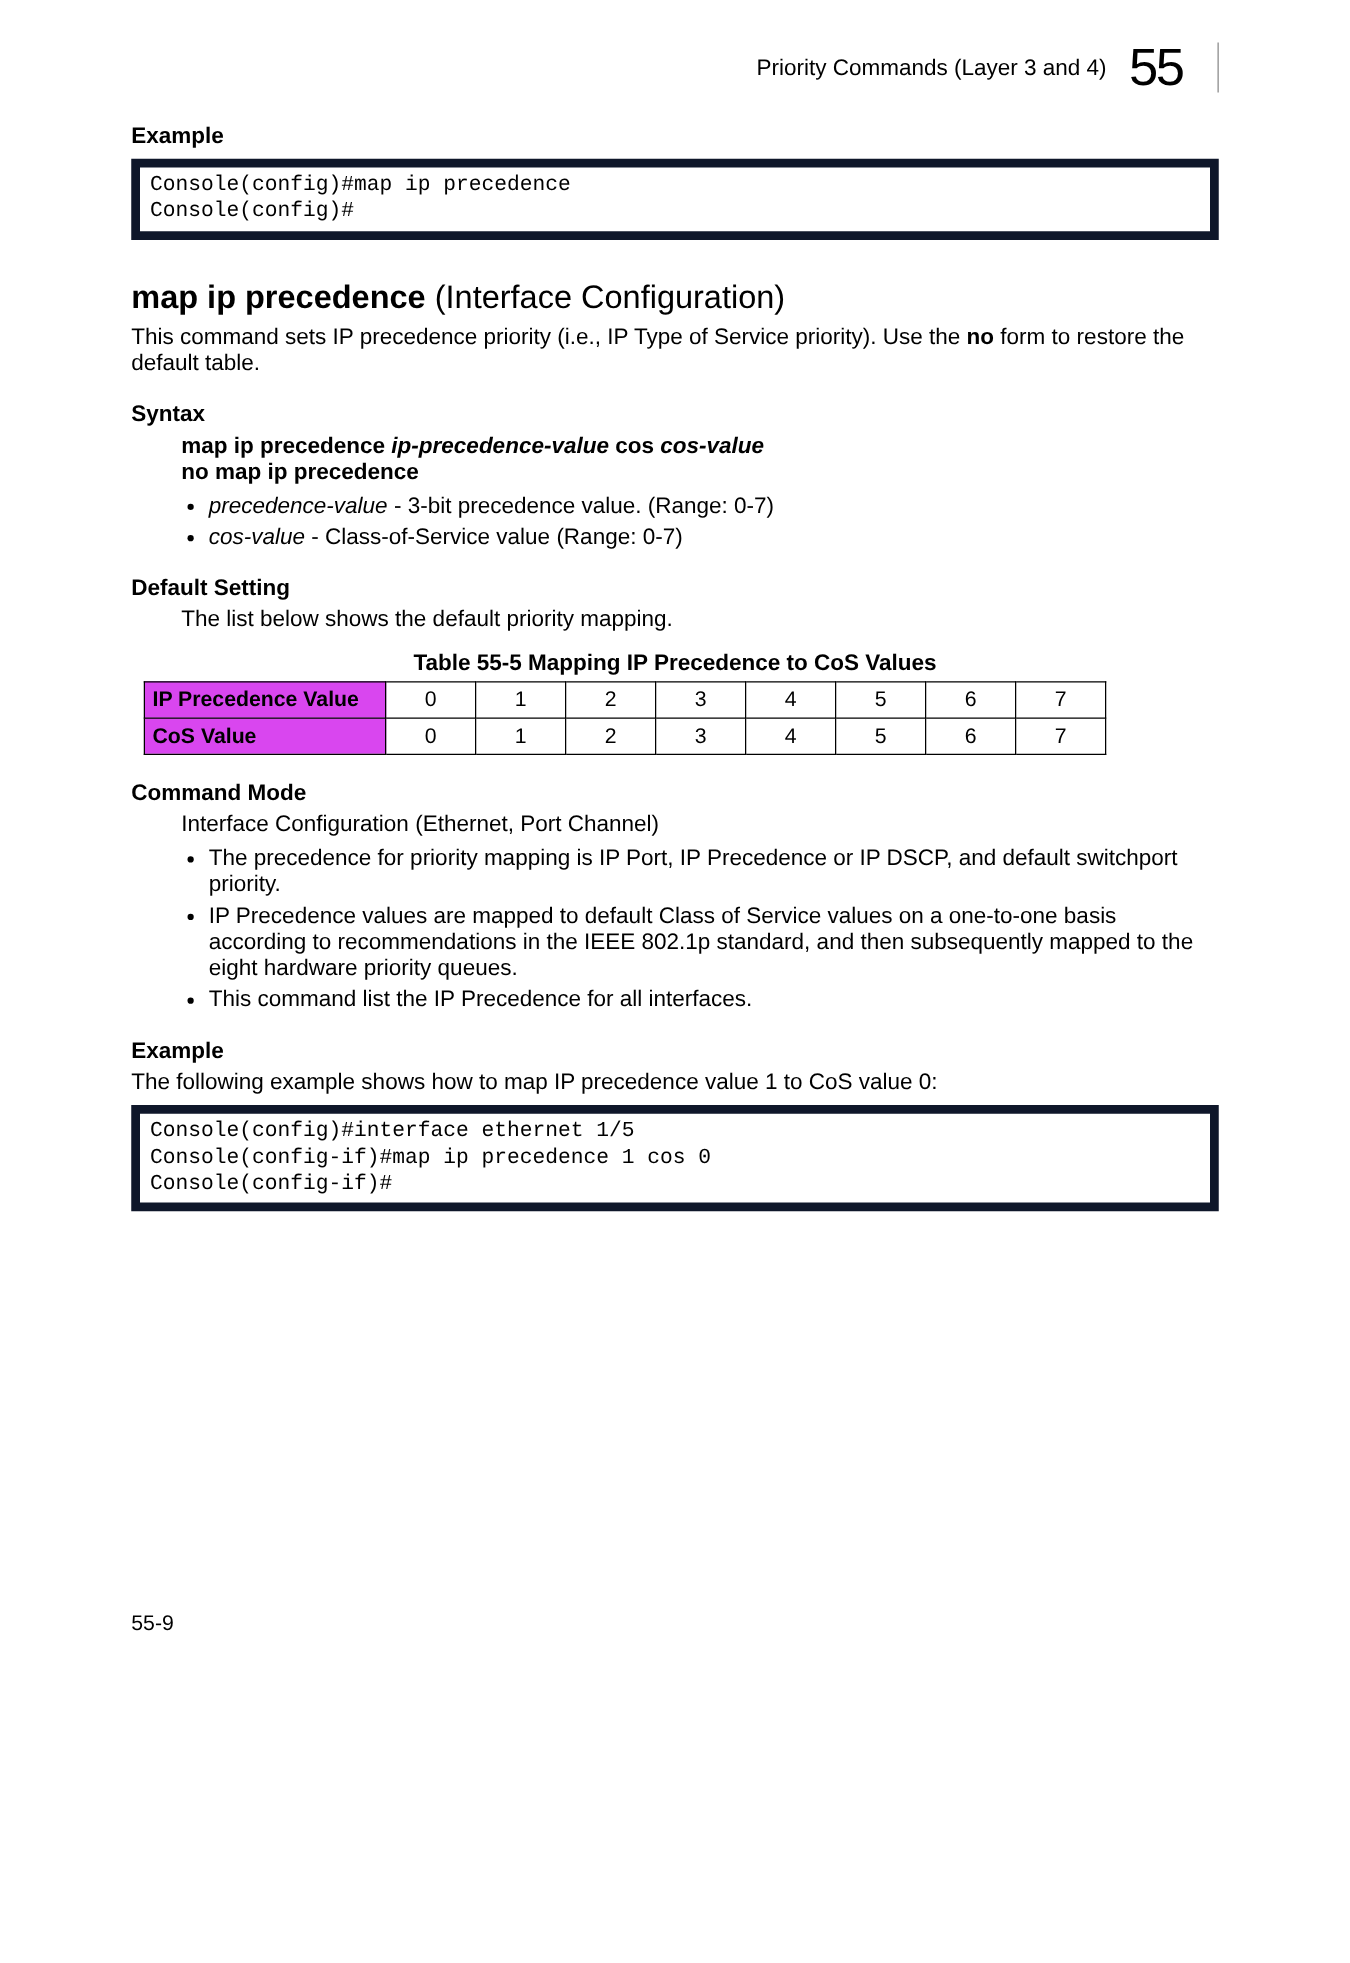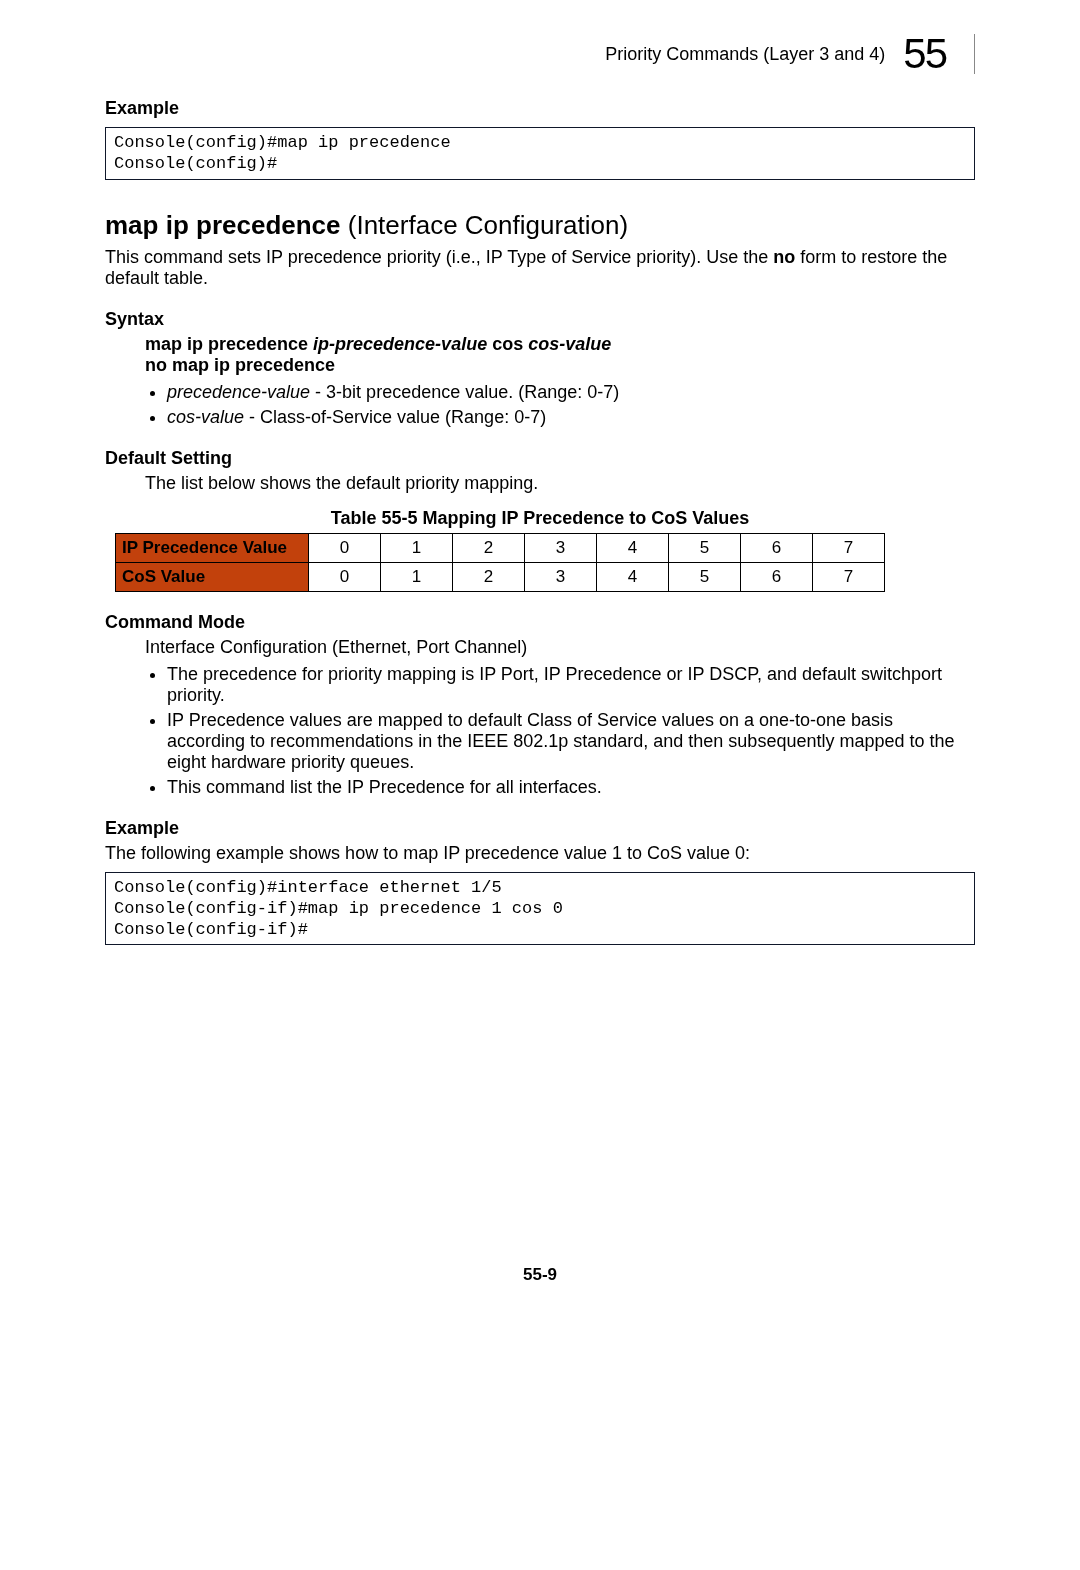--- a/index.html
+++ b/index.html
@@ -39,21 +39,21 @@
   }
   .section-label {
     font-weight: bold;
     margin-top: 20px;
     margin-bottom: 4px;
   }
   .body-text {
     margin: 4px 0;
   }
   .codebox {
-    border: 1px solid #0f172a;
+    border: 7px solid #0f172a;
     font-family: "Courier New", monospace;
     font-size: 17px;
     padding: 4px 8px;
     white-space: pre;
     margin: 8px 0;
     line-height: 1.25;
   }
   h2.cmd {
     font-size: 26px;
     font-weight: normal;
@@ -75,28 +75,27 @@
   }
   table.map th, table.map td {
     border: 1px solid #000;
     padding: 4px 6px;
     text-align: center;
     font-size: 17px;
   }
   table.map th {
     text-align: left;
     font-weight: bold;
-    background: #c2410c;
+    background: #d946ef;
     width: 180px;
   }
   .footer {
-    text-align: center;
+    text-align: left;
     margin-top: 320px;
     font-size: 17px;
-    font-weight: bold;
   }
 </style>
 </head>
 <body>
 
 <div class="page">
 
   <div class="header">
     <span>Priority Commands (Layer 3 and 4)</span>
     <span class="chapnum">55</span>

